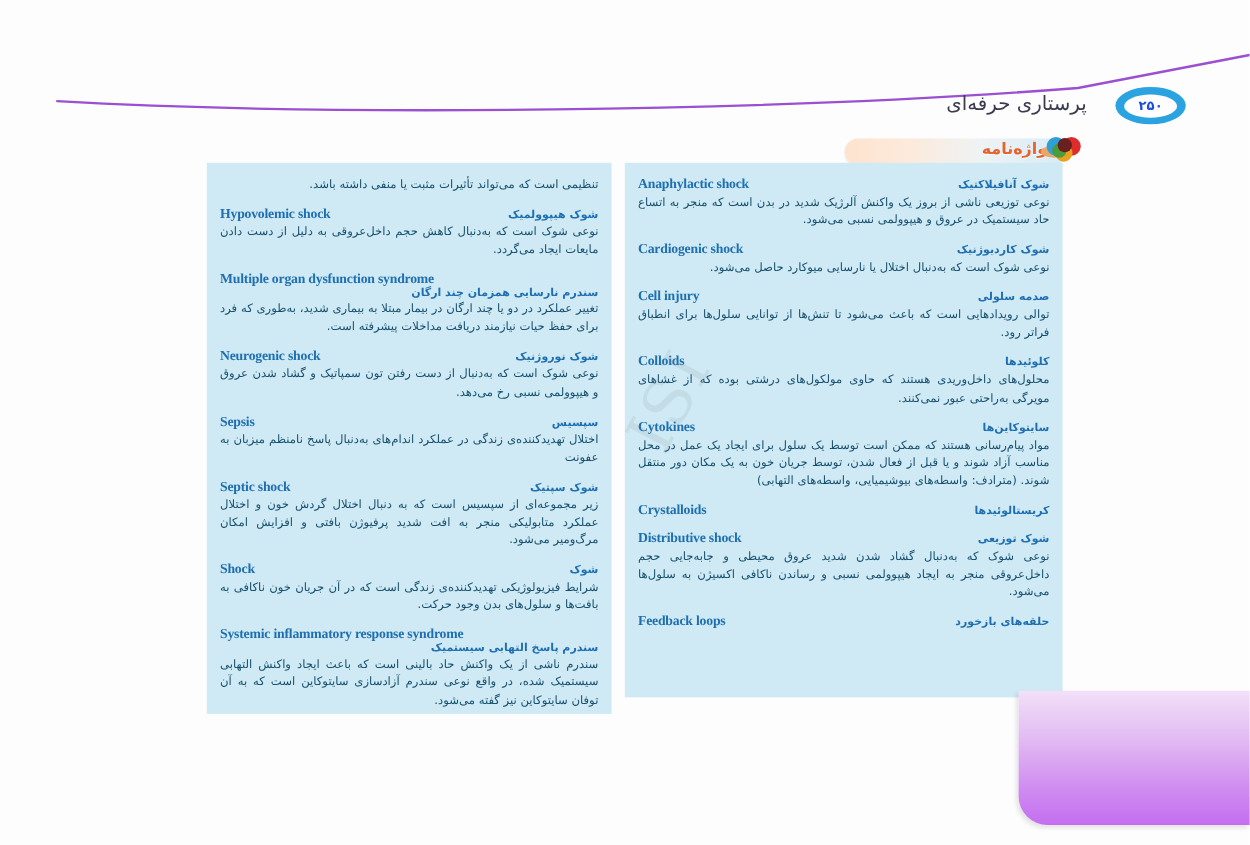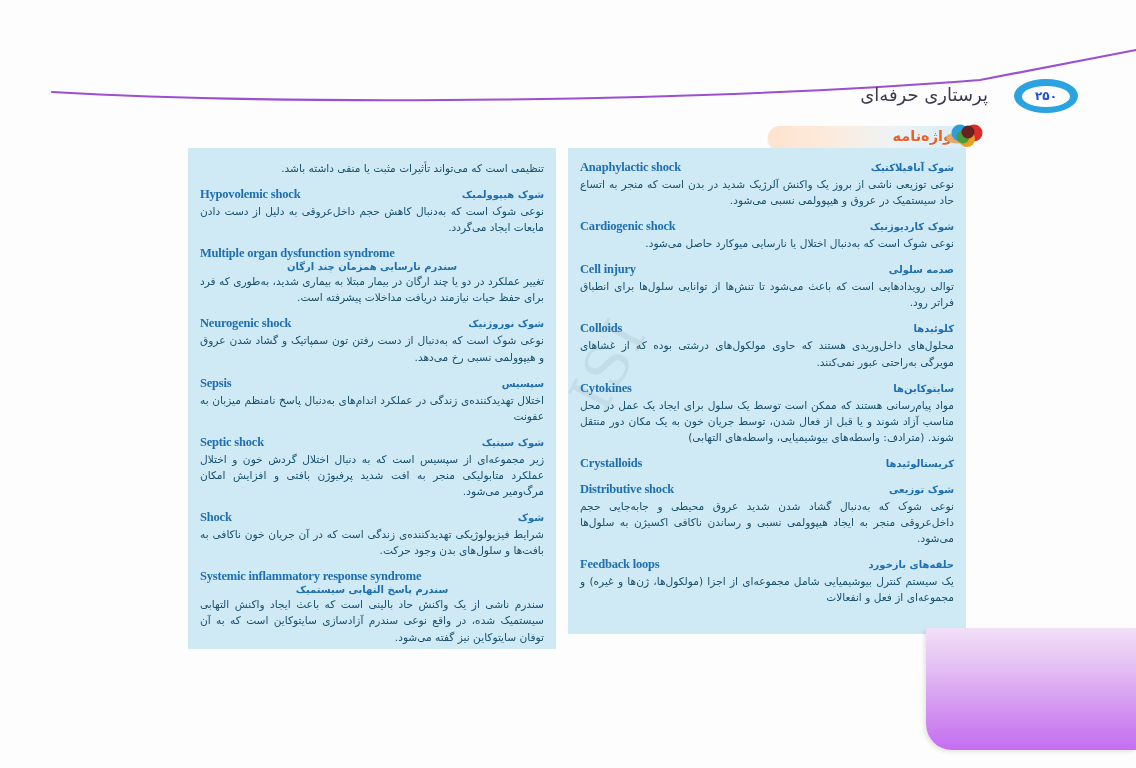--- a/index.html
+++ b/index.html
@@ -149,21 +149,21 @@
     font-size: 10px;
     font-weight: bold;
     color: #1f6fb0;
     direction: rtl;
     white-space: nowrap;
   }
   .entry-head.stacked {
     display: block;
   }
   .entry-head.stacked .term-en { display: block; text-align: left; }
-  .entry-head.stacked .term-fa { display: block; text-align: center; margin-top: 0px; }
+  .entry-head.stacked .term-fa { display: block; text-align: right; margin-top: 0px; }
 
   .definition {
     font-size: 10.6px;
     line-height: 1.52;
     color: #17506e;
     text-align: justify;
     direction: rtl;
     margin: 0;
   }
 
@@ -266,21 +266,20 @@
             <span class="term-en">Distributive shock</span>
             <span class="term-fa">شوک توزیعی</span>
           </div>
           <p class="definition">نوعی شوک که به‌دنبال گشاد شدن شدید عروق محیطی و جابه‌جایی حجم داخل‌عروقی منجر به ایجاد هیپوولمی نسبی و رساندن ناکافی اکسیژن به سلول‌ها می‌شود.</p>
         </div>
         <div class="entry">
           <div class="entry-head">
             <span class="term-en">Feedback loops</span>
             <span class="term-fa">حلقه‌های بازخورد</span>
           </div>
-          <p class="definition">یک سیستم کنترل بیوشیمیایی شامل مجموعه‌ای از اجزا (مولکول‌ها، ژن‌ها و غیره) و مجموعه‌ای از فعل و انفعالات</p>
         </div>
       </div>
   </div>
 
   <div class="column" id="column-left">
     <p class="definition" style="margin-bottom:11px;">تنظیمی است که می‌تواند تأثیرات مثبت یا منفی داشته باشد.</p>
     <div id="left-entries">
         <div class="entry">
           <div class="entry-head">
             <span class="term-en">Hypovolemic shock</span>

